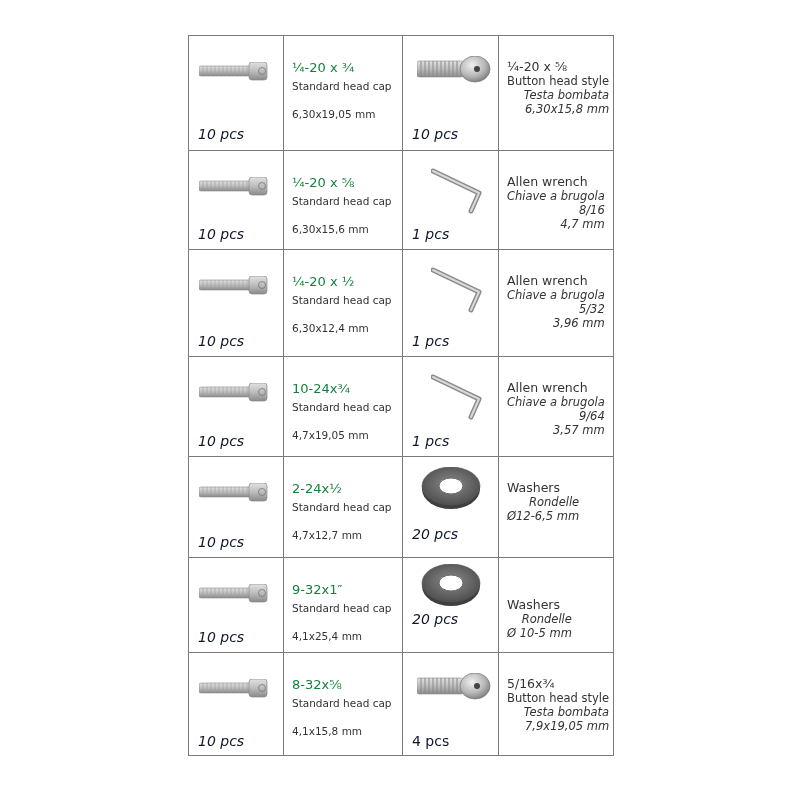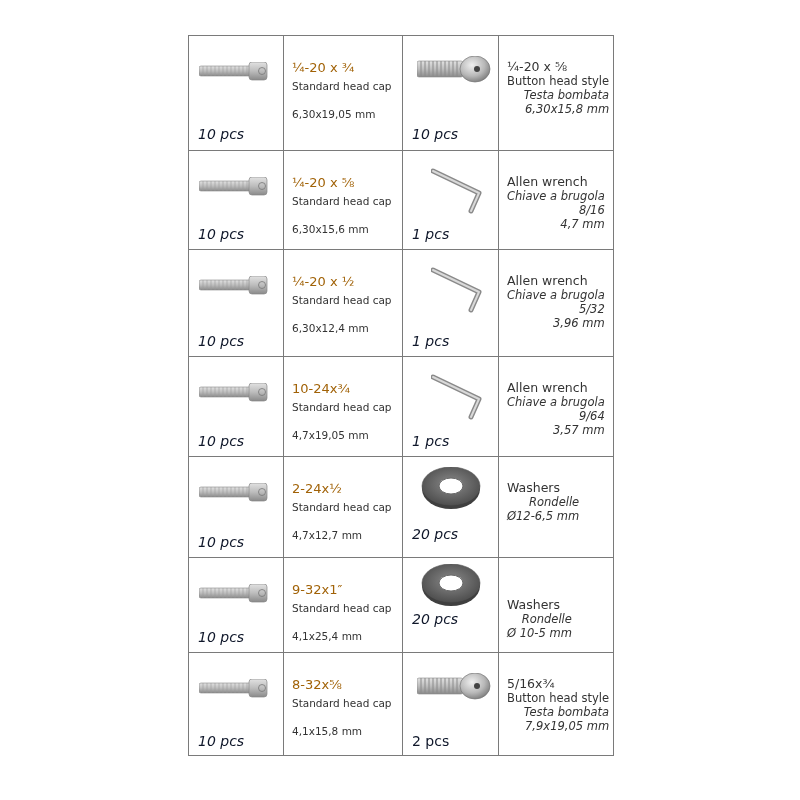--- a/index.html
+++ b/index.html
@@ -9,21 +9,21 @@
           border:1.5px solid #7a7a7a; box-sizing:border-box; }
   .row { position:absolute; left:0; width:100%; border-top:1.5px solid #7a7a7a; box-sizing:border-box; }
   .row.first { border-top:none; }
   .cell { position:absolute; top:0; height:100%; box-sizing:border-box; }
   .c0 { left:0; width:95px; border-right:1.5px solid #7a7a7a; }
   .c1 { left:95px; width:119px; border-right:1.5px solid #7a7a7a; }
   .c2 { left:214px; width:96px; border-right:1.5px solid #7a7a7a; }
   .c3 { left:310px; width:114px; }
   .qty { position:absolute; left:9px; font-style:italic; font-size:14px; color:#0f172a; }
   .qty.upright { font-style:normal; }
-  .size { position:absolute; left:8px; top:24px; font-size:13px; color:#a16207; }
+  .size { position:absolute; left:8px; top:24px; font-size:13px; color:#15803d; }
   .sub { position:absolute; left:8px; font-size:10.5px; color:#333; }
   .t3 { position:absolute; left:8px; top:24px; font-size:11.5px; line-height:14px; color:#333; }
   .t3 .l1 { display:block; font-size:12.5px; }
   .t3 .it { display:block; font-style:italic;text-align:right; }
   .t3 .rm { display:block;text-align:center; }
   .ico { position:absolute; }
 </style>
 </head>
 <body>
 
@@ -269,21 +269,21 @@
     </div>
     <div class="cell c1">
       <span class="size">8-32x⅝</span>
       <span class="sub sub-type" style="top:44px">Standard head cap</span>
       <span class="sub sub-dim" style="top:72px">4,1x15,8 mm</span>
     </div>
     <div class="cell c2">
       <svg class="ico ico-right" width="76" height="48" style="left: 14px; top: 20px;">
           <use class="use-right" href="#buttonscrew"></use>
         </svg>
-      <span class="qty qty-right upright" style="top: 80px;">2 pcs</span>
+      <span class="qty qty-right upright" style="top: 80px;">4 pcs</span>
     </div>
     <div class="cell c3">
       <div class="t3">
         <span class="l1">5/16x¾</span>
         <span class="rm r2">Button head style</span>
         <span class="it r3">Testa bombata</span>
         <span class="it r4">7,9x19,05 mm</span>
       </div>
     </div>
   </div>

